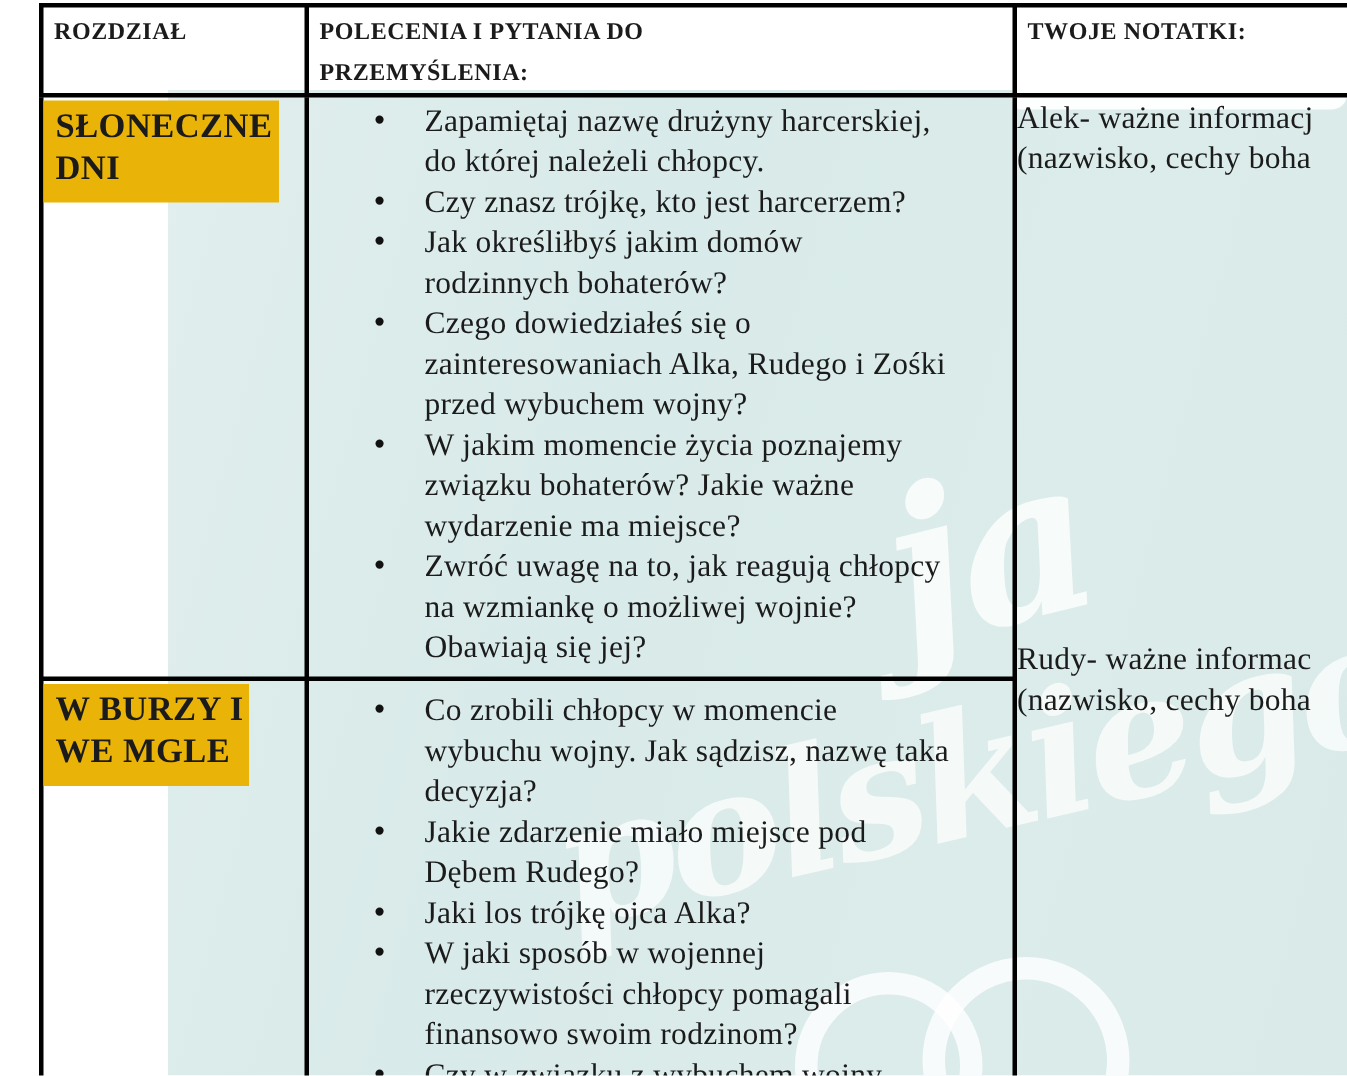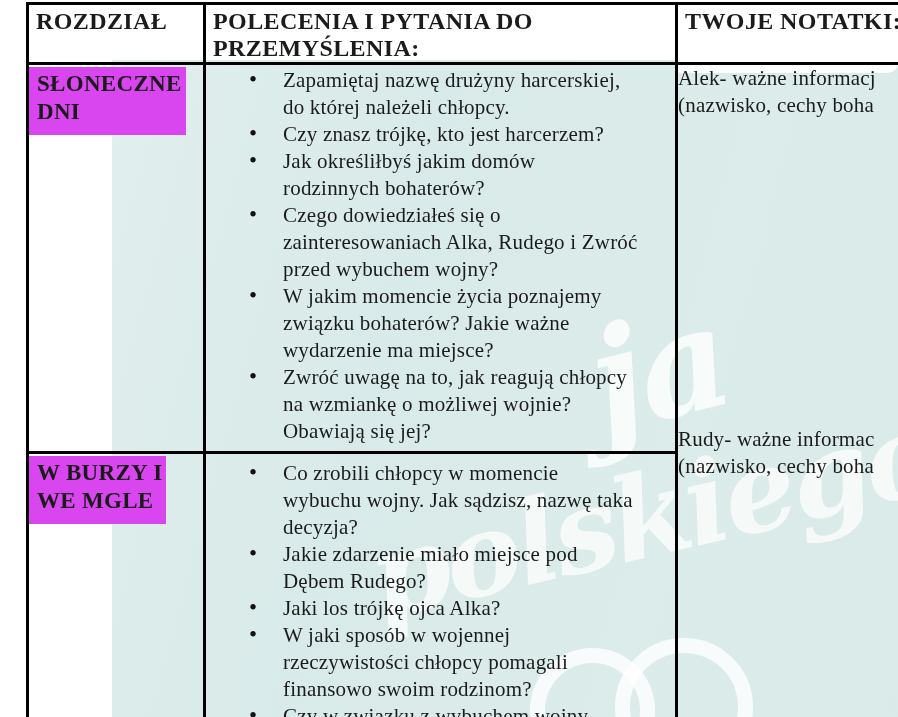--- a/index.html
+++ b/index.html
@@ -35,29 +35,29 @@
   
   table.doc-table {
     position:absolute; left:26px; top:2px; width:1005px;
     border-collapse:collapse; table-layout:fixed; background:transparent;
   }
   .doc-table th, .doc-table td {
     border:3px solid #000; vertical-align:top; background:transparent;
     padding:0; text-align:left;
   }
   .doc-table th {
-    height:52px; font-size:24px; font-weight:bold; line-height:27px;
+    height:52px; font-size:16px; font-weight:bold; line-height:27px;
     letter-spacing:.4px; padding:3px 6px 0 7px; white-space:pre-line;
   }
   tr.body-row-1 { height:389px; }
   tr.body-row-2 { height:400px; }
 
   .chapter-cell { padding:0; }
   .chapter-highlight {
-    display:inline-block; margin-top:2px; background:#d946ef;
+    display:inline-block; margin-top:2px; background:#eab308;
     font-size:23px; font-weight:bold; line-height:28px; letter-spacing:.3px;
     padding:3px 4px 9px 8px; white-space:pre-line;
   }
   .chapter-highlight.wide { }
 
   .questions-cell ul {
     margin:0; padding:2px 4px 0 77px; list-style:none;
     font-size:21px; line-height:27px; letter-spacing:.2px;
   }
   .questions-cell ul.top-gap { padding-top:6px; }
@@ -106,21 +106,21 @@
 DNI</span>
       </td>
       <td class="questions-cell">
         <ul>
           <li>Zapamiętaj nazwę drużyny harcerskiej,
 do której należeli chłopcy.</li>
           <li>Czy znasz trójkę, kto jest harcerzem?</li>
           <li>Jak określiłbyś jakim domów
 rodzinnych bohaterów?</li>
           <li>Czego dowiedziałeś się o
-zainteresowaniach Alka, Rudego i Zwróć
+zainteresowaniach Alka, Rudego i Zośki
 przed wybuchem wojny?</li>
           <li>W jakim momencie życia poznajemy
 związku bohaterów? Jakie ważne
 wydarzenie ma miejsce?</li>
           <li>Zwróć uwagę na to, jak reagują chłopcy
 na wzmiankę o możliwej wojnie?
 Obawiają się jej?</li>
         </ul>
       </td>
       <td class="notes-cell" rowspan="2">

